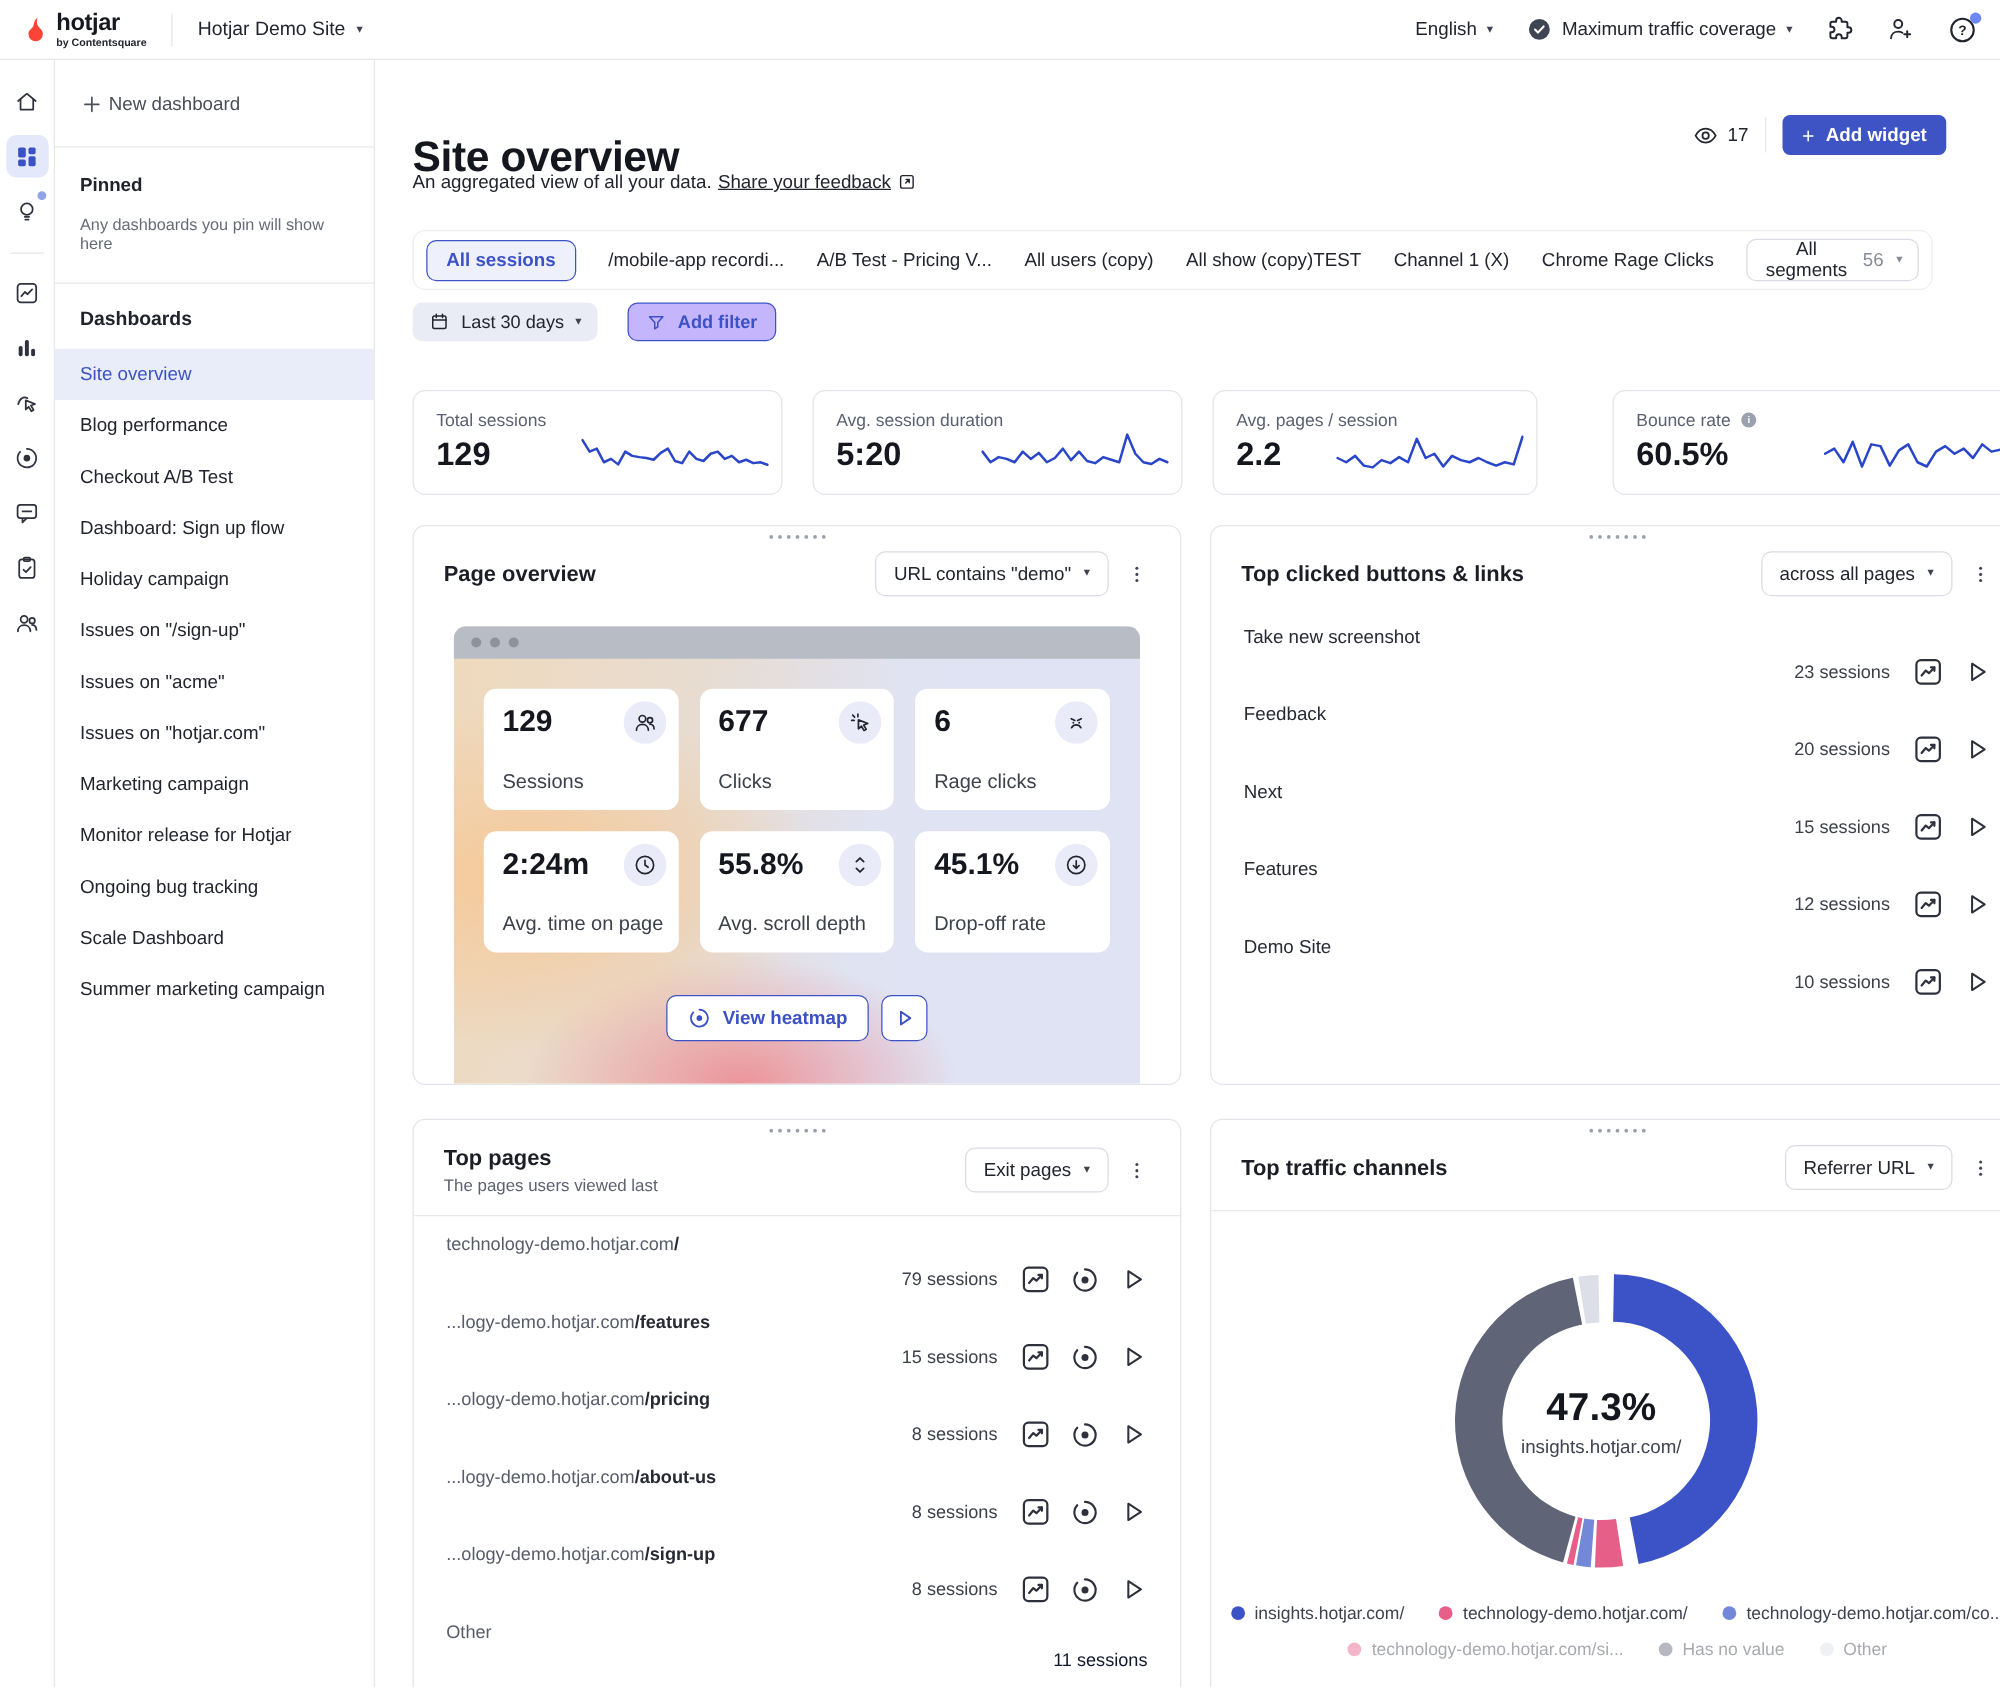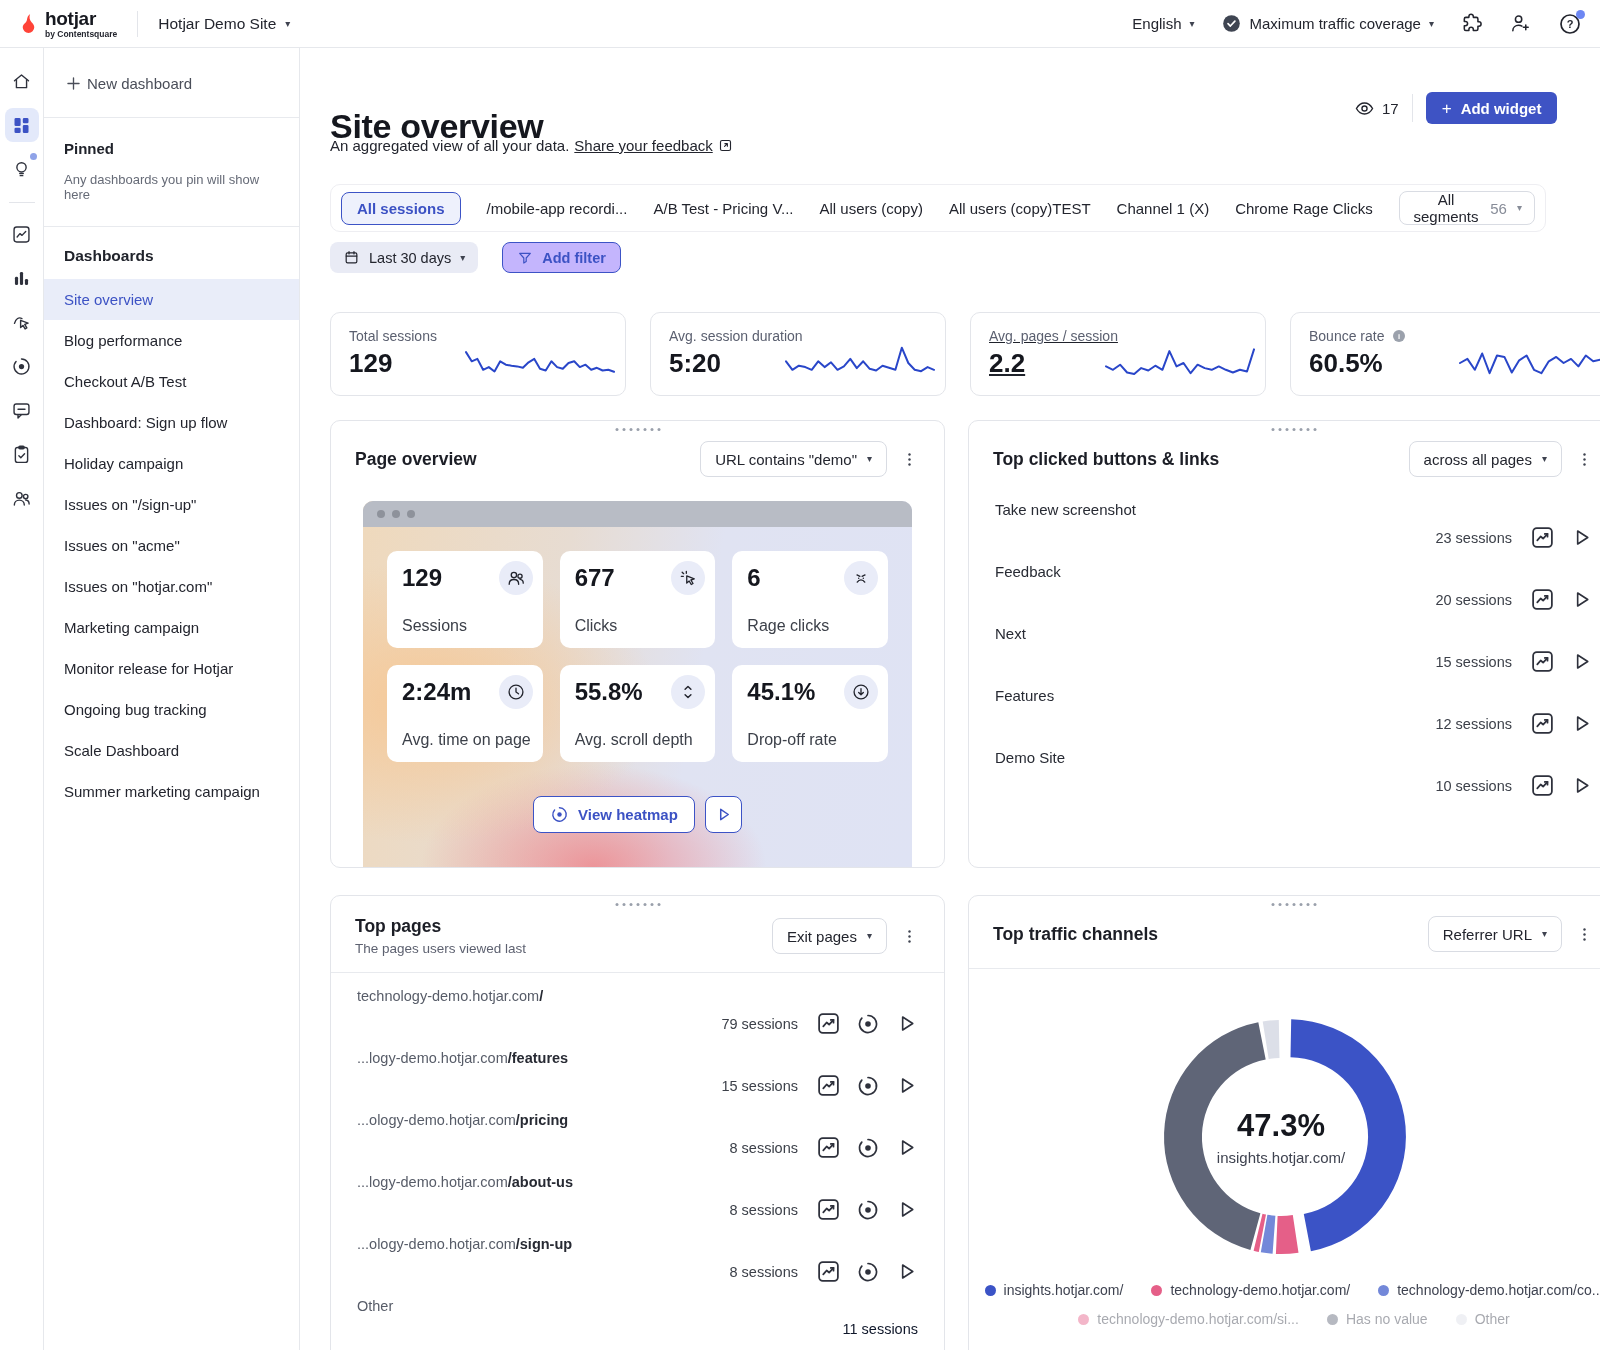--- a/index.html
+++ b/index.html
@@ -338,21 +338,21 @@
       <span>Add widget</span>
     </button>
   </div>
 
   <div class="tabs-shell">
     <span id="tabs-list" style="display:flex;align-items:center;gap:26px;">
         <button class="tab active">All sessions</button>
         <button class="tab">/mobile-app recordi...</button>
         <button class="tab">A/B Test - Pricing V...</button>
         <button class="tab">All users (copy)</button>
-        <button class="tab">All users (copy)TEST</button>
+        <button class="tab">All show (copy)TEST</button>
         <button class="tab">Channel 1 (X)</button>
         <button class="tab">Chrome Rage Clicks</button>
       </span>
     <button class="segments">
       <span>All segments</span>
       <span class="seg-count">56</span>
       <span class="caret" style="color:#878c98">▾</span>
     </button>
   </div>
 
@@ -389,21 +389,21 @@
       </div>
       <div class="metric-card" style="left: 650px; width: 296px;">
         <div class="metric-label">
           <span>Avg. session duration</span>
         </div>
         <div class="metric-value">5:20</div>
         <svg class="spark" width="150" height="44" viewBox="0 0 150 44" preserveAspectRatio="none">
           <polyline fill="none" stroke="#2946c9" stroke-width="2" stroke-linejoin="round" stroke-linecap="round" points="1.0,22.3 7.4,30.8 13.9,26.7 20.3,28.1 26.7,30.8 33.2,22.3 39.6,28.1 46.0,23.3 52.5,30.8 58.9,27.4 65.3,19.9 71.8,29.1 78.2,22.3 84.7,29.8 91.1,31.5 97.5,26.7 104.0,28.8 110.4,30.8 116.8,8.7 123.3,24.0 129.7,30.8 136.1,32.2 142.6,28.1 149.0,30.8"></polyline>
         </svg>
       </div>
-      <div class="metric-card" style="left: 970px; width: 296px; text-decoration: underline;">
+      <div class="metric-card" style="left: 970px; width: 260px;">
         <div class="metric-label">
           <span>Avg. pages / session</span>
         </div>
         <div class="metric-value">2.2</div>
         <svg class="spark" width="150" height="44" viewBox="0 0 150 44" preserveAspectRatio="none">
           <polyline fill="none" stroke="#2946c9" stroke-width="2" stroke-linejoin="round" stroke-linecap="round" points="1.0,27.4 8.0,30.8 15.1,25.7 22.1,33.5 29.2,34.9 36.2,29.1 43.3,31.5 50.3,26.7 57.4,30.8 64.4,12.1 71.5,27.4 78.5,24.0 85.6,34.2 92.6,25.7 99.7,29.1 106.7,30.8 113.8,27.4 120.8,30.8 127.9,33.5 134.9,30.8 142.0,32.5 149.0,10.4"></polyline>
         </svg>
       </div>
       <div class="metric-card" style="left: 1290px; width: 330px;">
         <div class="metric-label">

